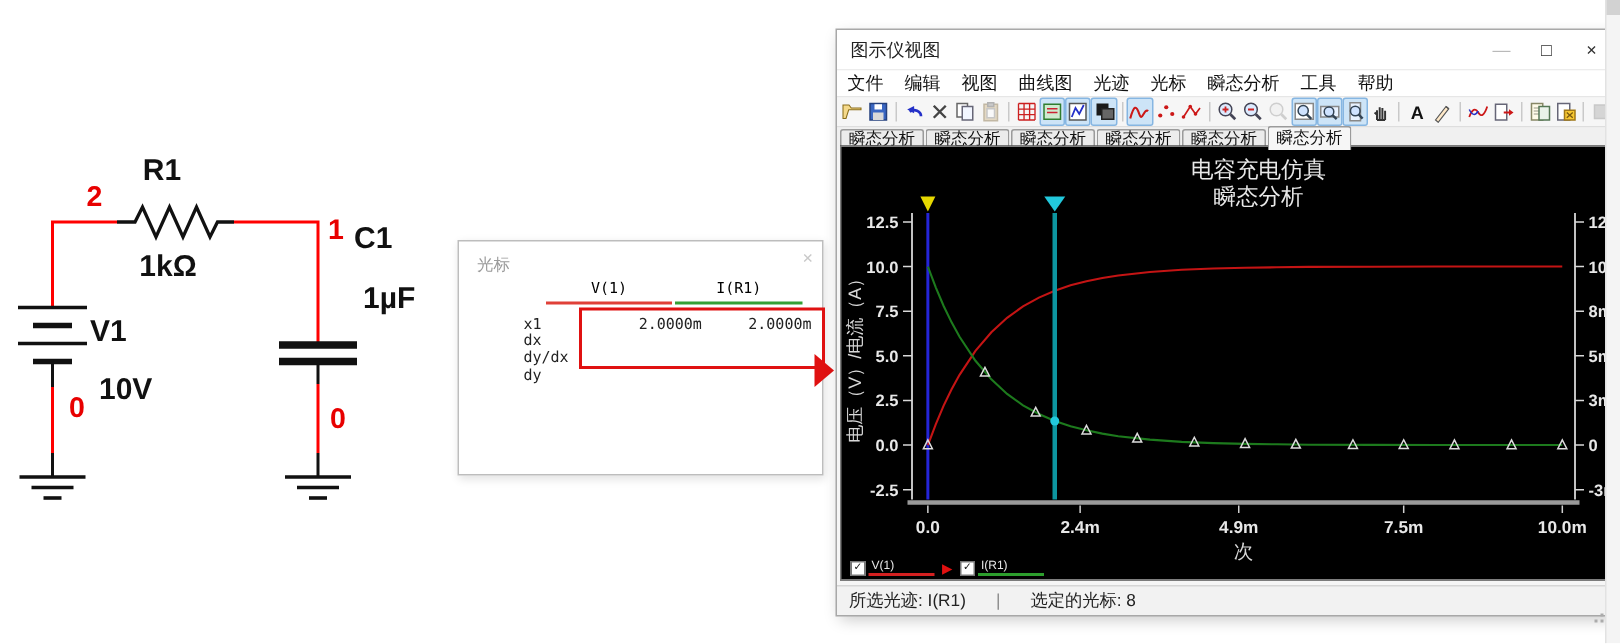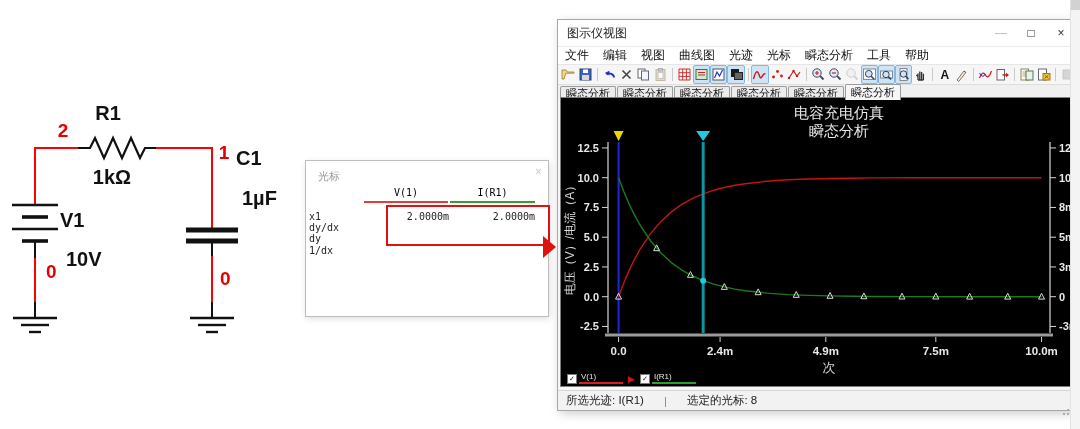--- a/index.html
+++ b/index.html
@@ -20,21 +20,21 @@
     border:1px solid #bdbdbd;box-shadow:1px 2px 6px rgba(0,0,0,.12);font-size:10px;}
   #cursor-panel .ptitle{position:absolute;left:12px;top:8px;color:#9a9a9a;font-size:11px;}
   #cursor-panel .pclose{position:absolute;right:6px;top:4px;color:#c9c9c9;font-size:12px;cursor:default;}
   .phead{position:absolute;left:0;top:26px;width:100%;display:flex;font-family:"DejaVu Sans Mono",monospace;}
   .phead .sp{width:58px;}
   .phead .hc{width:84px;text-align:center;padding-bottom:3px;}
   .phead .hc2{width:85px;margin-left:2px;text-align:center;padding-bottom:3px;}
   .hu1{border-bottom:2px solid #e04038;}
   .hu2{border-bottom:2px solid #35a035;}
   #cursor-rows{position:absolute;left:3px;top:50px;width:232px;font-family:"DejaVu Sans Mono",monospace;}
-  .crow{display:flex;height:11.2px;line-height:11.2px;color:#222;}
+  .crow{display:flex;height:11.2px;line-height:11.2px;color:#222;margin-left:40px;}
   .crow .rl{width:55px;}
   .crow .v1{width:85px;text-align:right;}
   .crow .v2{width:86px;text-align:right;}
   #value-highlight{position:absolute;left:80px;top:44px;width:160px;height:37px;border:2px solid #e01111;}
 
   
   #red-arrow{position:absolute;left:543px;top:236px;width:0;height:0;
     border-left:13px solid #e01111;border-top:11px solid transparent;border-bottom:11px solid transparent;}
 
   
@@ -140,31 +140,31 @@
       <div class="hc hu1">V(1)</div>
       <div class="hc2 hu2">I(R1)</div>
     </div>
     <div id="cursor-rows">
         <div class="crow">
           <span class="rl">x1</span>
           <span class="v1">2.0000m</span>
           <span class="v2">2.0000m</span>
         </div>
         <div class="crow">
+          <span class="rl">dx</span>
+          <span class="v1"></span>
+          <span class="v2"></span>
+        </div>
+        <div class="crow">
           <span class="rl">dy/dx</span>
           <span class="v1"></span>
           <span class="v2"></span>
         </div>
         <div class="crow">
           <span class="rl">dy</span>
-          <span class="v1"></span>
-          <span class="v2"></span>
-        </div>
-        <div class="crow">
-          <span class="rl">1/dx</span>
           <span class="v1"></span>
           <span class="v2"></span>
         </div>
       </div>
     <div id="value-highlight" style="border-color: rgb(224, 17, 17);"></div>
   </div>
 
   <div id="red-arrow" style="border-left-color: rgb(224, 17, 17);"></div>
 
   <div id="win">

